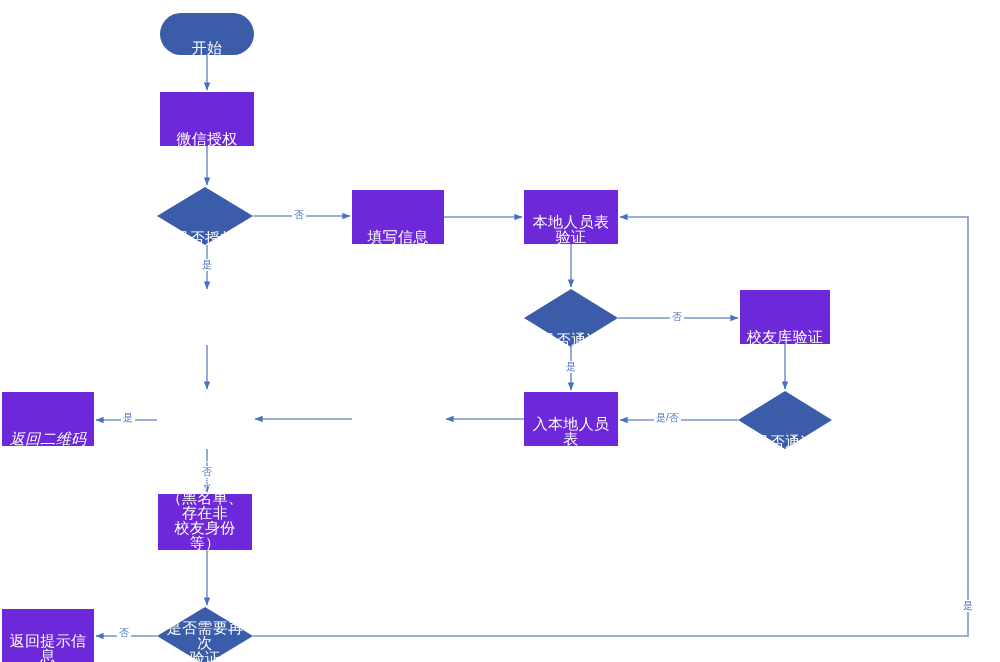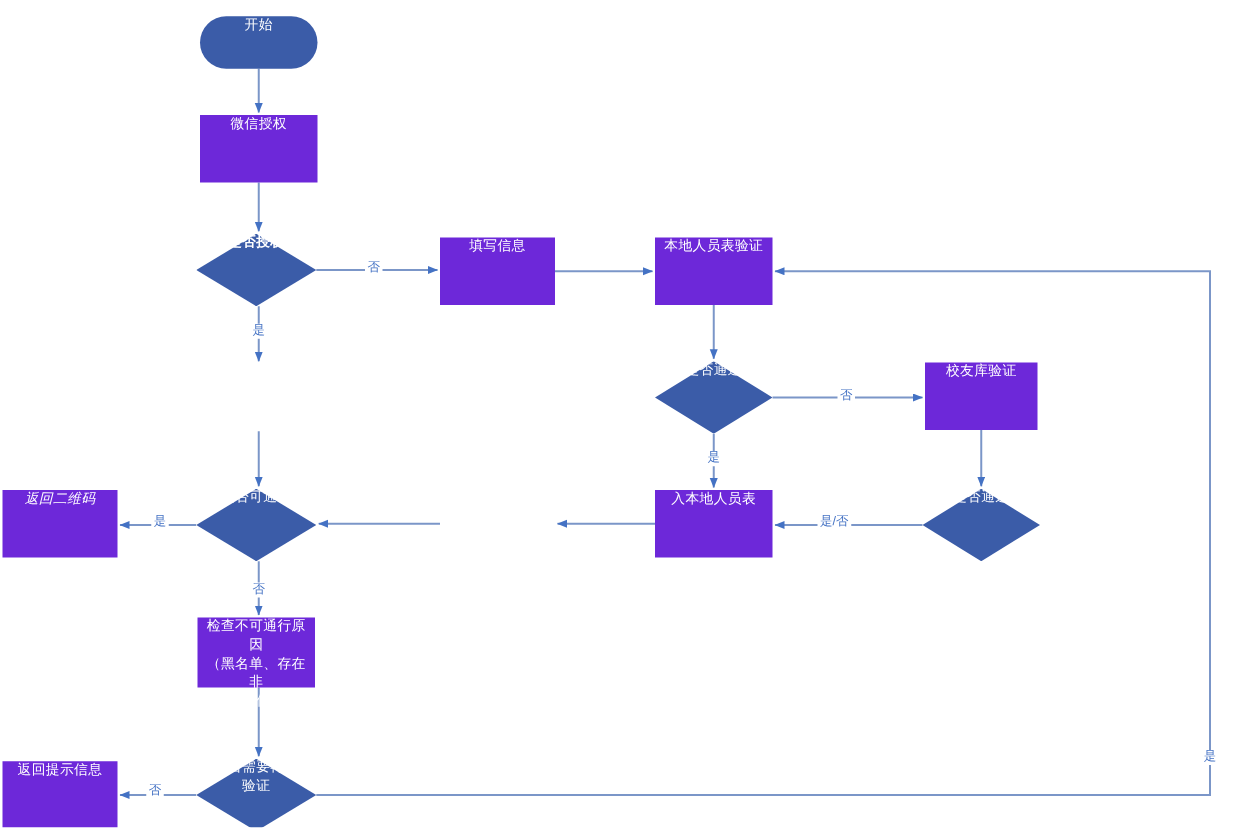--- a/index.html
+++ b/index.html
@@ -22,25 +22,25 @@
     position: absolute;
     left: 0;
     top: 0;
     width: 1000px;
     height: 662px;
     pointer-events: none;
   }
   .node {
     position: absolute;
     display: flex;
-    align-items: flex-start;
+    align-items: flex-end;
     justify-content: center;
     text-align: center;
     color: #ffffff;
-    font-size: 11px;
+    font-size: 15px;
     line-height: 15px;
     box-sizing: border-box;
     letter-spacing: .3px;
   }
   .node .label {
     position: relative;
     z-index: 3;
     padding: 0 4px;
     white-space: pre-line;
   }
@@ -108,21 +108,21 @@
   </svg>
 
   <div class="node terminal" style="left:160px;top:13px;width:94px;height:42px;">
     <span class="label">开始</span>
   </div>
 
   <div class="node process" style="left:160px;top:92px;width:94px;height:54px;">
     <span class="label">微信授权</span>
   </div>
 
-  <div class="node decision" style="left:157px;top:187px;width:96px;height:58px;font-weight:bold;">
+  <div class="node decision" style="left:157px;top:187px;width:96px;height:58px;">
     <span class="dia"></span>
     <span class="label">是否授权</span>
   </div>
 
   <div class="node process" style="left:352px;top:190px;width:92px;height:54px;">
     <span class="label">填写信息</span>
   </div>
 
   <div class="node process" style="left:524px;top:190px;width:94px;height:54px;">
     <span class="label">本地人员表验证</span>
@@ -141,24 +141,20 @@
     <span class="dia"></span>
     <span class="label">是否通过</span>
   </div>
 
   <div class="node process" style="left:524px;top:392px;width:94px;height:54px;">
     <span class="label">入本地人员表</span>
   </div>
 
 
 
-  <div class="node decision" style="left:157px;top:391px;width:96px;height:58px;">
-    <span class="dia"></span>
-    <span class="label">是否可通行</span>
-  </div>
 
   <div class="node process" style="left:2px;top:392px;width:92px;height:54px;font-style:italic;">
     <span class="label">返回二维码</span>
   </div>
 
   <div class="node process" style="left:158px;top:494px;width:94px;height:56px;">
     <span class="label">检查不可通行原因
 （黑名单、存在非
 校友身份等）</span>
   </div>

